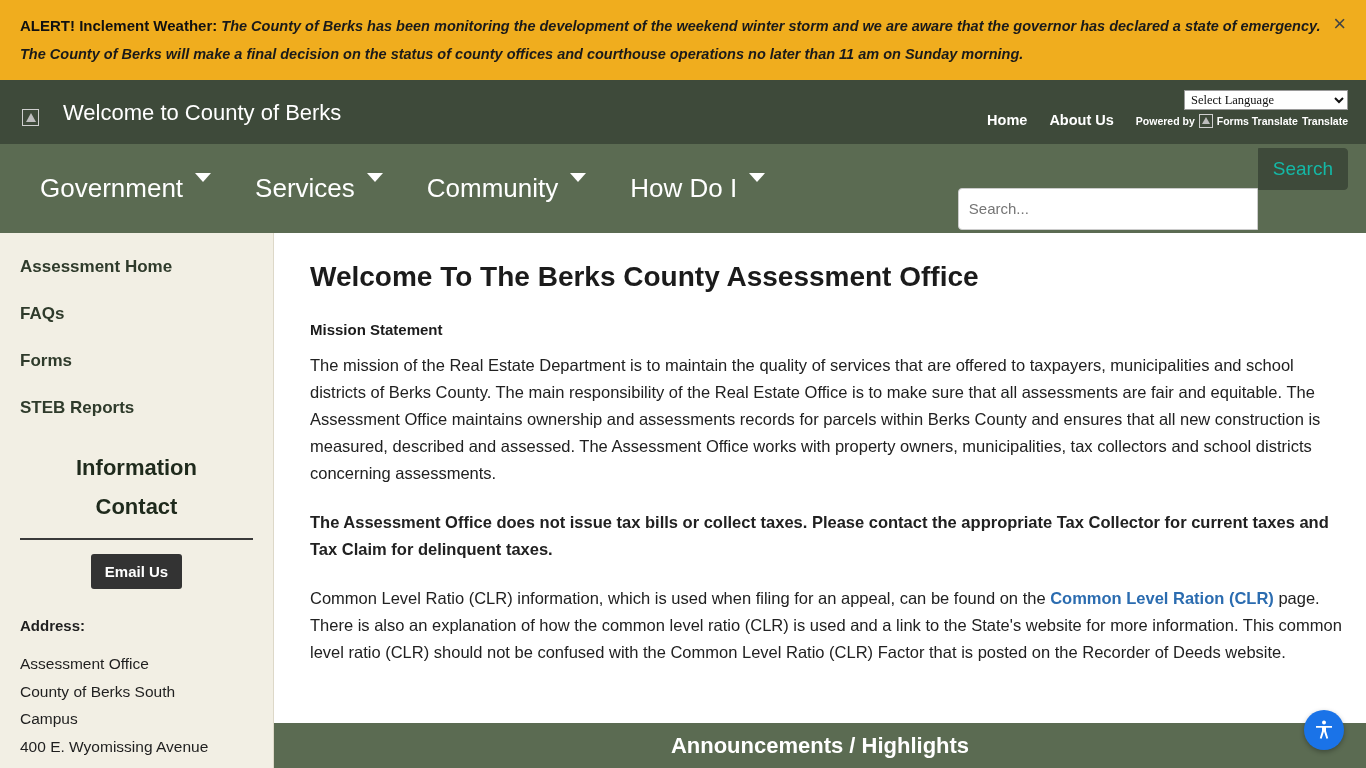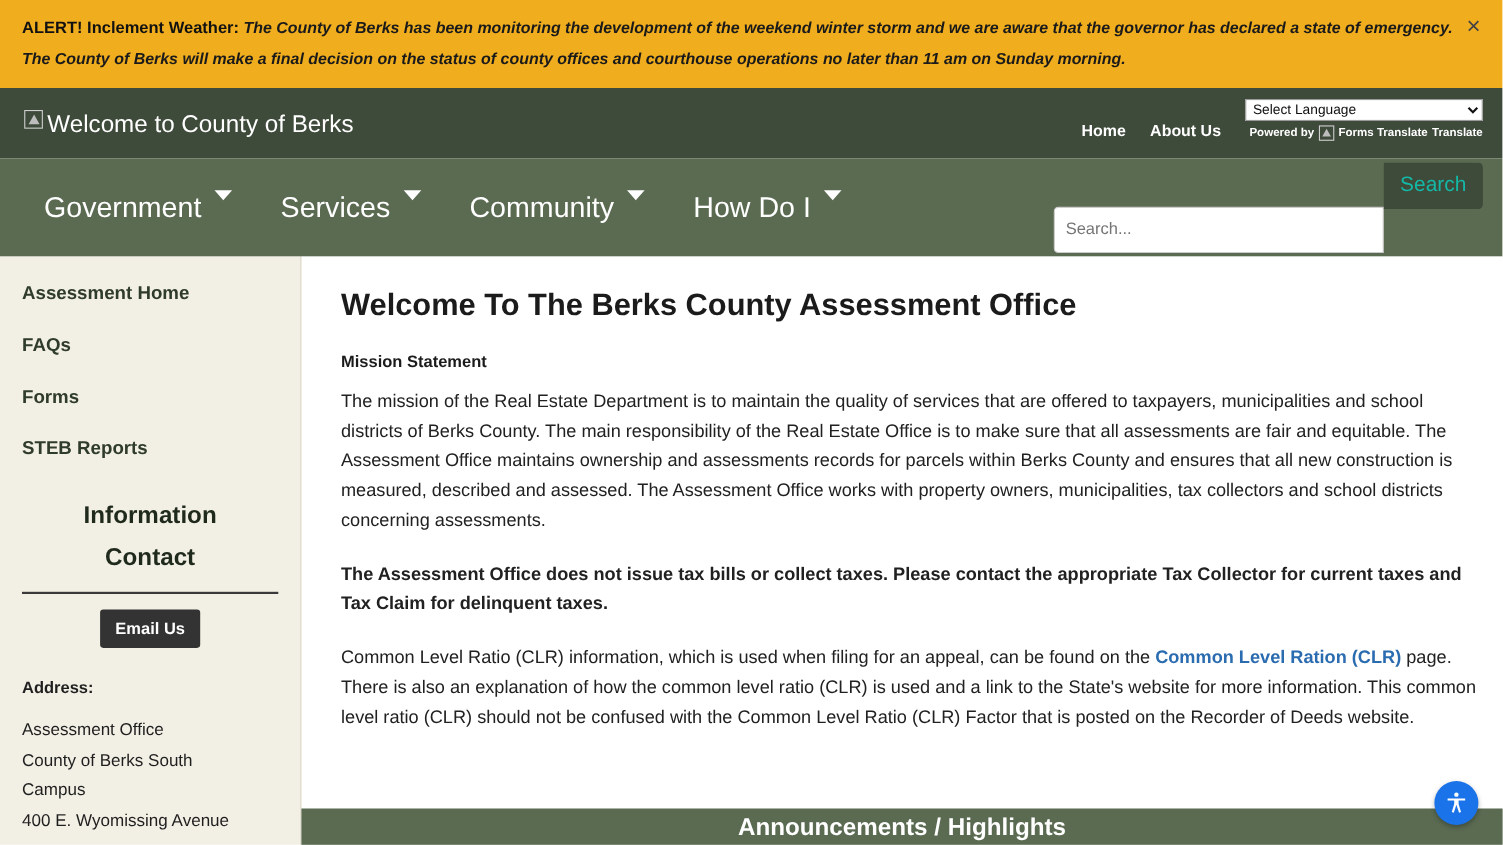--- a/index.html
+++ b/index.html
@@ -47,22 +47,22 @@
     color: #ffffff;
     height: 64px;
     position: relative;
   }
   .logo-alt {
     position: absolute;
     left: 22px; top: 20px;
     font-size: 22px;
     color: #ffffff;
     display: flex;
-    align-items: flex-start;
-    gap: 4px;
+    align-items: flex-end;
+    gap: 24px;
   }
   .broken-img {
     display: inline-block;
     width: 17px; height: 17px;
     border: 1px solid #cfcfcf;
     position: relative;
     vertical-align: -2px;
   }
   .broken-img:before {
     content: "";
@@ -87,23 +87,23 @@
     padding-top: 10px;
   }
   .top-links a {
     color: #ffffff;
     font-weight: bold;
     font-size: 14.5px;
     text-decoration: none;
   }
   .lang-col { text-align: right; }
   .lang-select {
-    width: 216px;
+    width: 164px;
     font-size: 12.5px;
-    font-family: Liberation Sans, sans-serif;
+    font-family: Liberation Serif, serif;
     padding: 1px 2px;
     border: 1px solid #9a9a9a;
     background: #ffffff;
     color: #111;
   }
   .powered {
     margin-top: 4px;
     font-size: 10.5px;
     color: #ffffff;
     font-weight: bold;
@@ -272,21 +272,21 @@
   }
   .para.bold { font-weight: bold; }
   .link { color: #2b6cb0; font-weight: bold; text-decoration: none; cursor: pointer; }
 
   
   .announce-bar {
     position: absolute;
     left: 274px;
     right: 0;
     bottom: 0;
-    height: 33px;
+    height: 45px;
     background: #5b6b52;
     color: #ffffff;
     display: flex;
     align-items: center;
     justify-content: center;
     font-size: 22px;
     font-weight: bold;
   }
 
   

